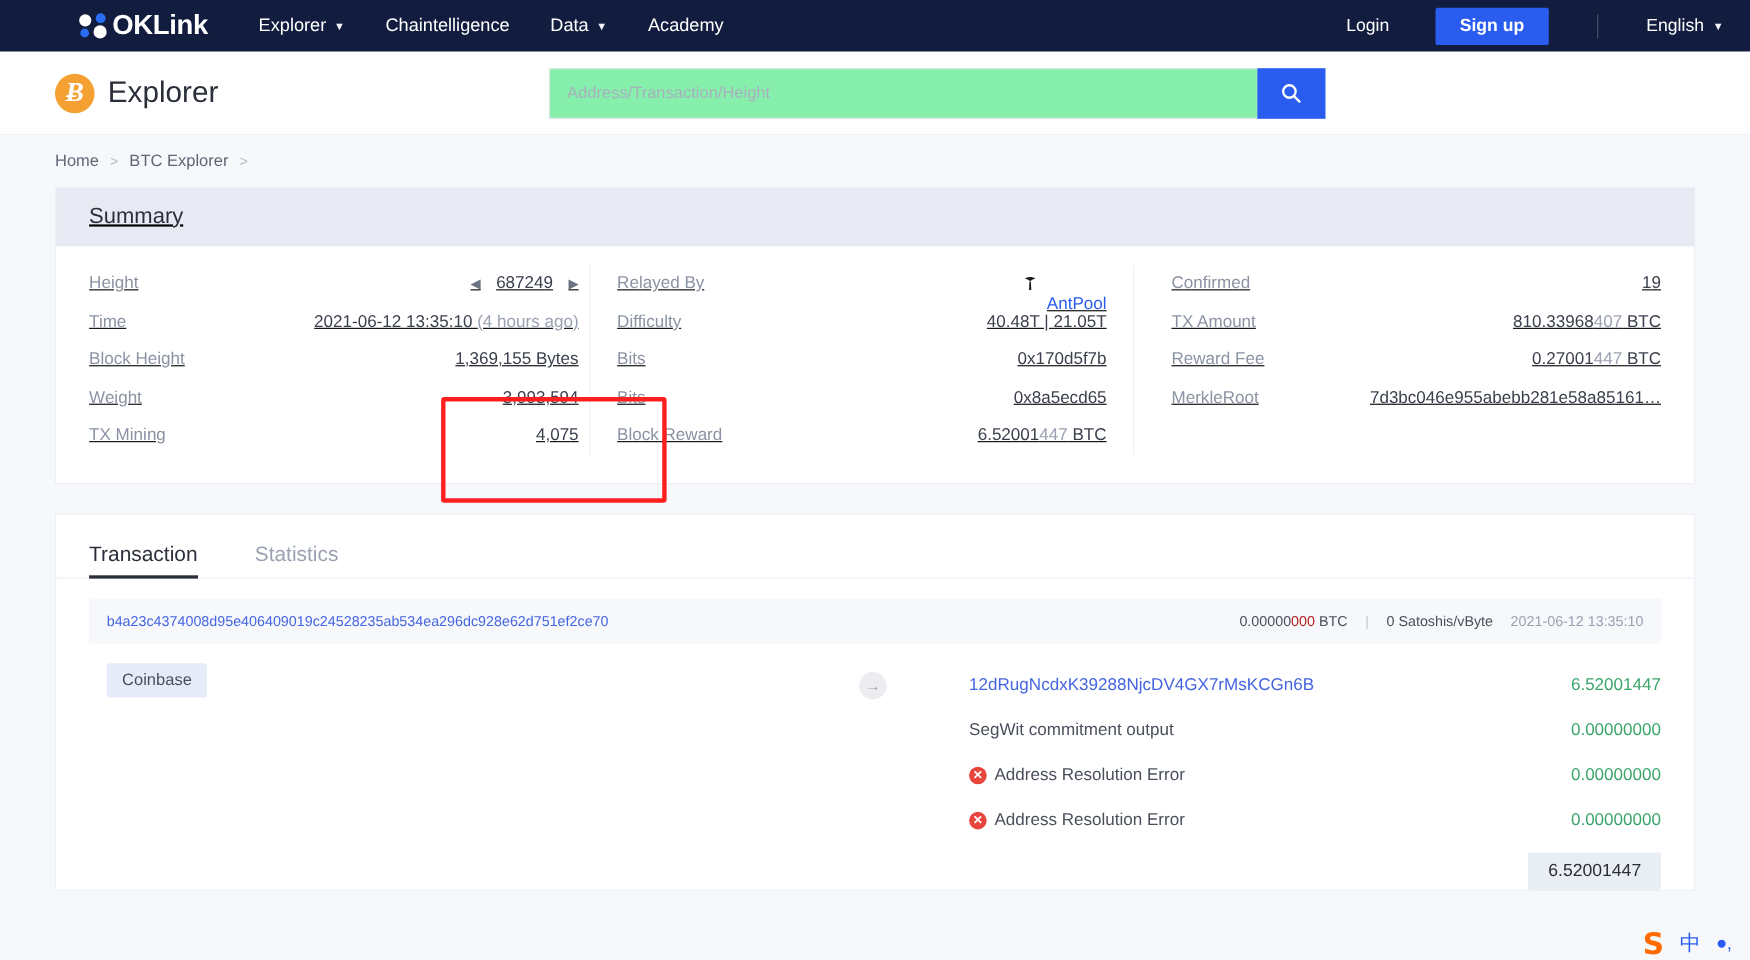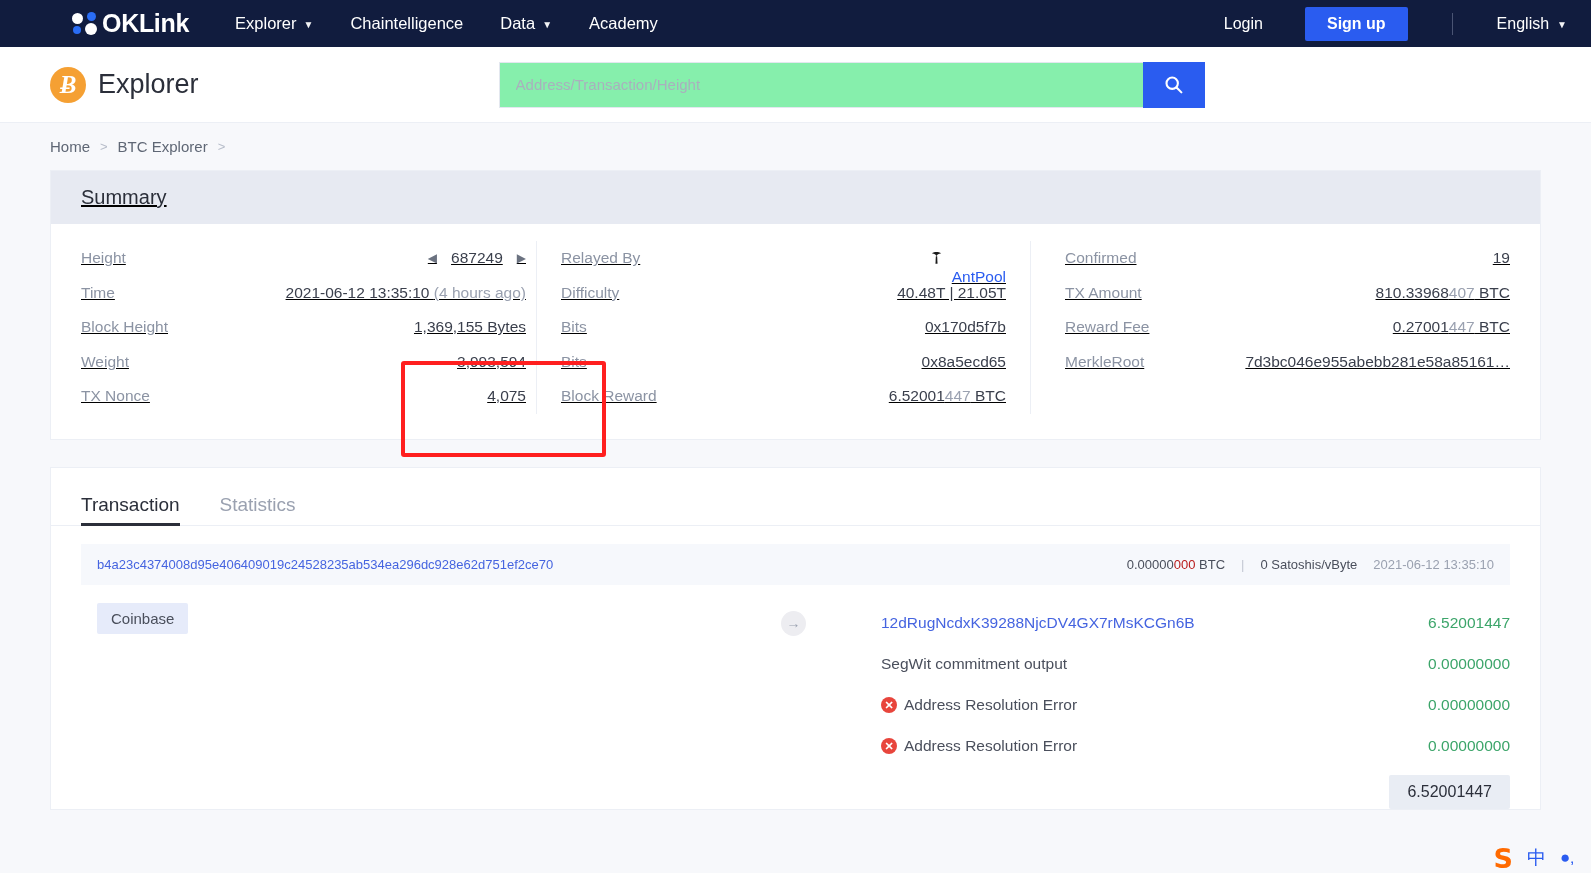--- a/index.html
+++ b/index.html
@@ -108,21 +108,21 @@
   .pool-icon { width: 15px; height: 16px; }
 
   
   .annot {
     position: absolute; border: 4px solid #ff1f1f; border-radius: 3px;
     left: 401px; top: 361px; width: 205px; height: 96px; pointer-events: none;
   }
 
   
   .txcard { margin-top: 27px; background: #fff; border: 1px solid #eceff5; }
-  .tabs { display: flex; gap: 40px; padding: 0 30px; border-bottom: 1px solid #eceff5; height: 58px; align-items: flex-end; text-align: right; }
+  .tabs { display: flex; gap: 52px; padding: 0 30px; border-bottom: 1px solid #eceff5; height: 58px; align-items: flex-end; text-align: right; }
   .tab { font-size: 19px; color: #9aa1b0; padding-bottom: 9px; cursor: pointer; position: relative; }
   .tab.active { color: #2b2f3a; }
   .tab.active::after {
     content: ""; position: absolute; left: 0; right: 0; bottom: -1px;
     height: 3px; background: #2b2f3a;
   }
 
   .txhead {
     margin: 18px 30px 0 30px; background: #f6f8fc; height: 41px;
     display: flex; align-items: center; padding: 0 16px; font-size: 13px;
@@ -252,21 +252,21 @@
         </div>
         <div class="row">
           <span class="lbl">Block Height</span>
           <span class="val">1,369,155 Bytes</span>
         </div>
         <div class="row">
           <span class="lbl">Weight</span>
           <span class="val">3,993,594</span>
         </div>
         <div class="row">
-          <span class="lbl">TX Nonce</span>
+          <span class="lbl">TX Mining</span>
           <span class="val">4,075</span>
         </div>
       </div>
 
       <div class="sum-col mid">
         <div class="row">
           <span class="lbl">Relayed By</span>
           <span class="val pool">
             <svg class="pool-icon" viewBox="0 0 16 16">
               <path d="M3 3 C6 1 10 1 13 3 C10 3.6 8.6 4.6 8 6 C7.4 4.6 6 3.6 3 3 Z" fill="#1b1b1b"></path>

